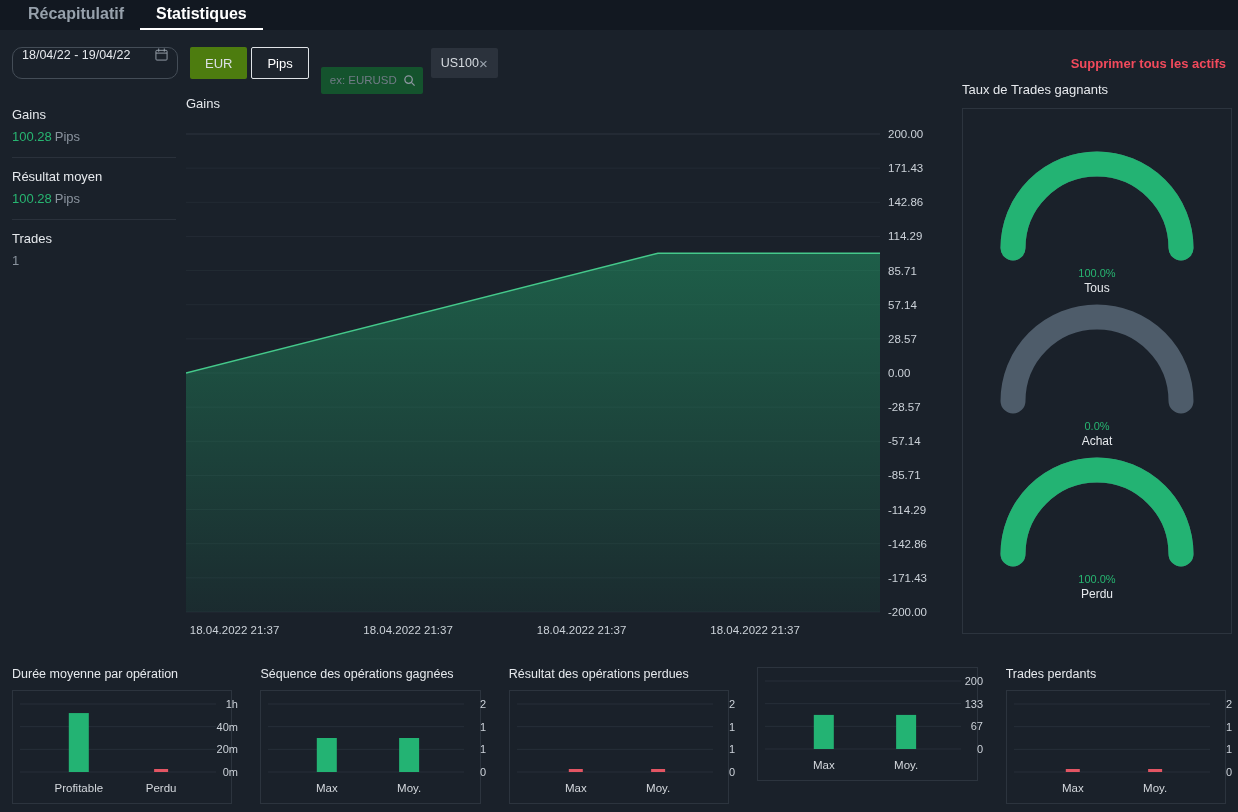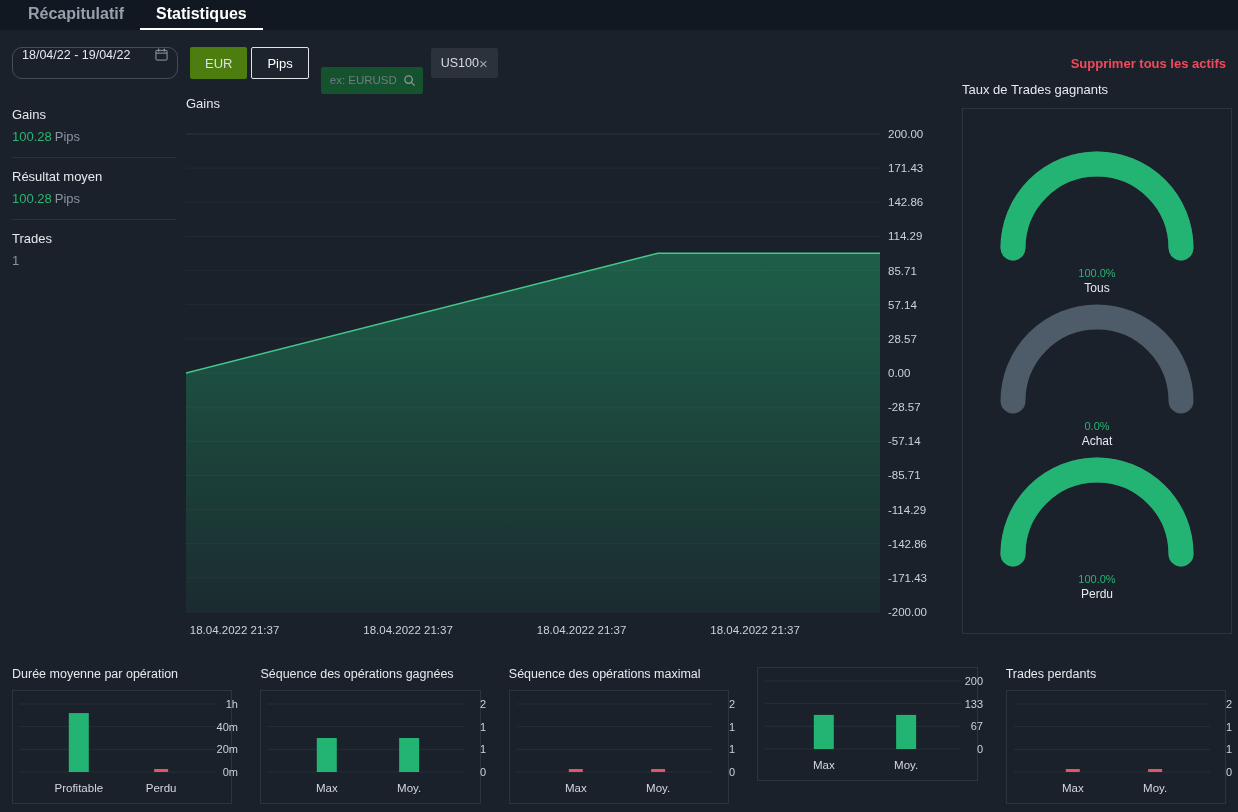--- a/index.html
+++ b/index.html
@@ -216,21 +216,21 @@
             <text x="220" y="57.333333333333336" fill="#ccd2d9" font-size="11" text-anchor="end">1</text>
             <line x1="2" y1="76" x2="198" y2="76" stroke="#272f39" stroke-width="1"></line>
             <text x="220" y="80" fill="#ccd2d9" font-size="11" text-anchor="end">0</text>
             <rect x="50.8" y="42" width="20" height="34" fill="#23b373"></rect>
             <text x="60.8" y="96" fill="#d4d8dd" font-size="11.5" text-anchor="middle">Max</text>
             <rect x="133.12" y="42" width="20" height="34" fill="#23b373"></rect>
             <text x="143.12" y="96" fill="#d4d8dd" font-size="11.5" text-anchor="middle">Moy.</text>
           </svg></div>
     </div>
     <div class="mini">
-      <div class="mini-title">Séquence des opérations maximal</div>
+      <div class="mini-title">Résultat des opérations perdues</div>
       <div class="mini-box"><svg width="222" height="104">
             <line x1="2" y1="8" x2="198" y2="8" stroke="#272f39" stroke-width="1"></line>
             <text x="220" y="12" fill="#ccd2d9" font-size="11" text-anchor="end">2</text>
             <line x1="2" y1="30.666666666666668" x2="198" y2="30.666666666666668" stroke="#272f39" stroke-width="1"></line>
             <text x="220" y="34.66666666666667" fill="#ccd2d9" font-size="11" text-anchor="end">1</text>
             <line x1="2" y1="53.333333333333336" x2="198" y2="53.333333333333336" stroke="#272f39" stroke-width="1"></line>
             <text x="220" y="57.333333333333336" fill="#ccd2d9" font-size="11" text-anchor="end">1</text>
             <line x1="2" y1="76" x2="198" y2="76" stroke="#272f39" stroke-width="1"></line>
             <text x="220" y="80" fill="#ccd2d9" font-size="11" text-anchor="end">0</text>
             <rect x="53.8" y="73" width="14" height="3" fill="#e25563"></rect>

